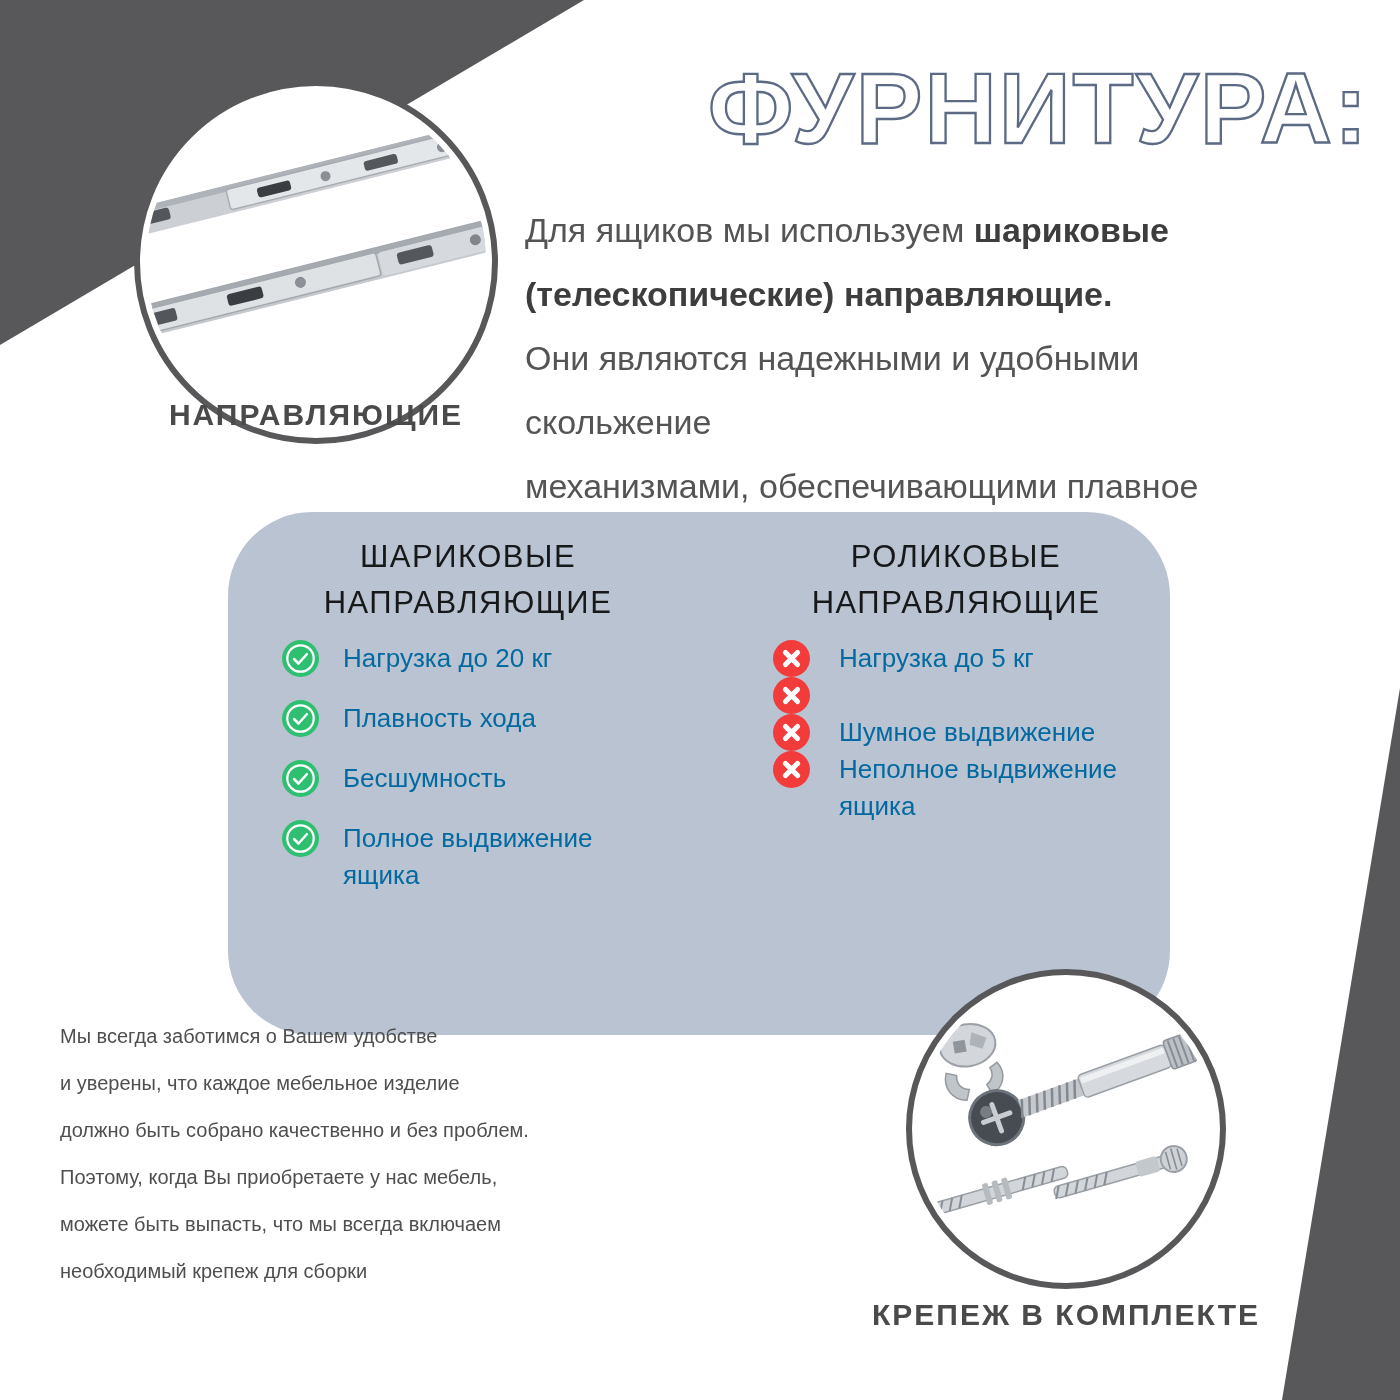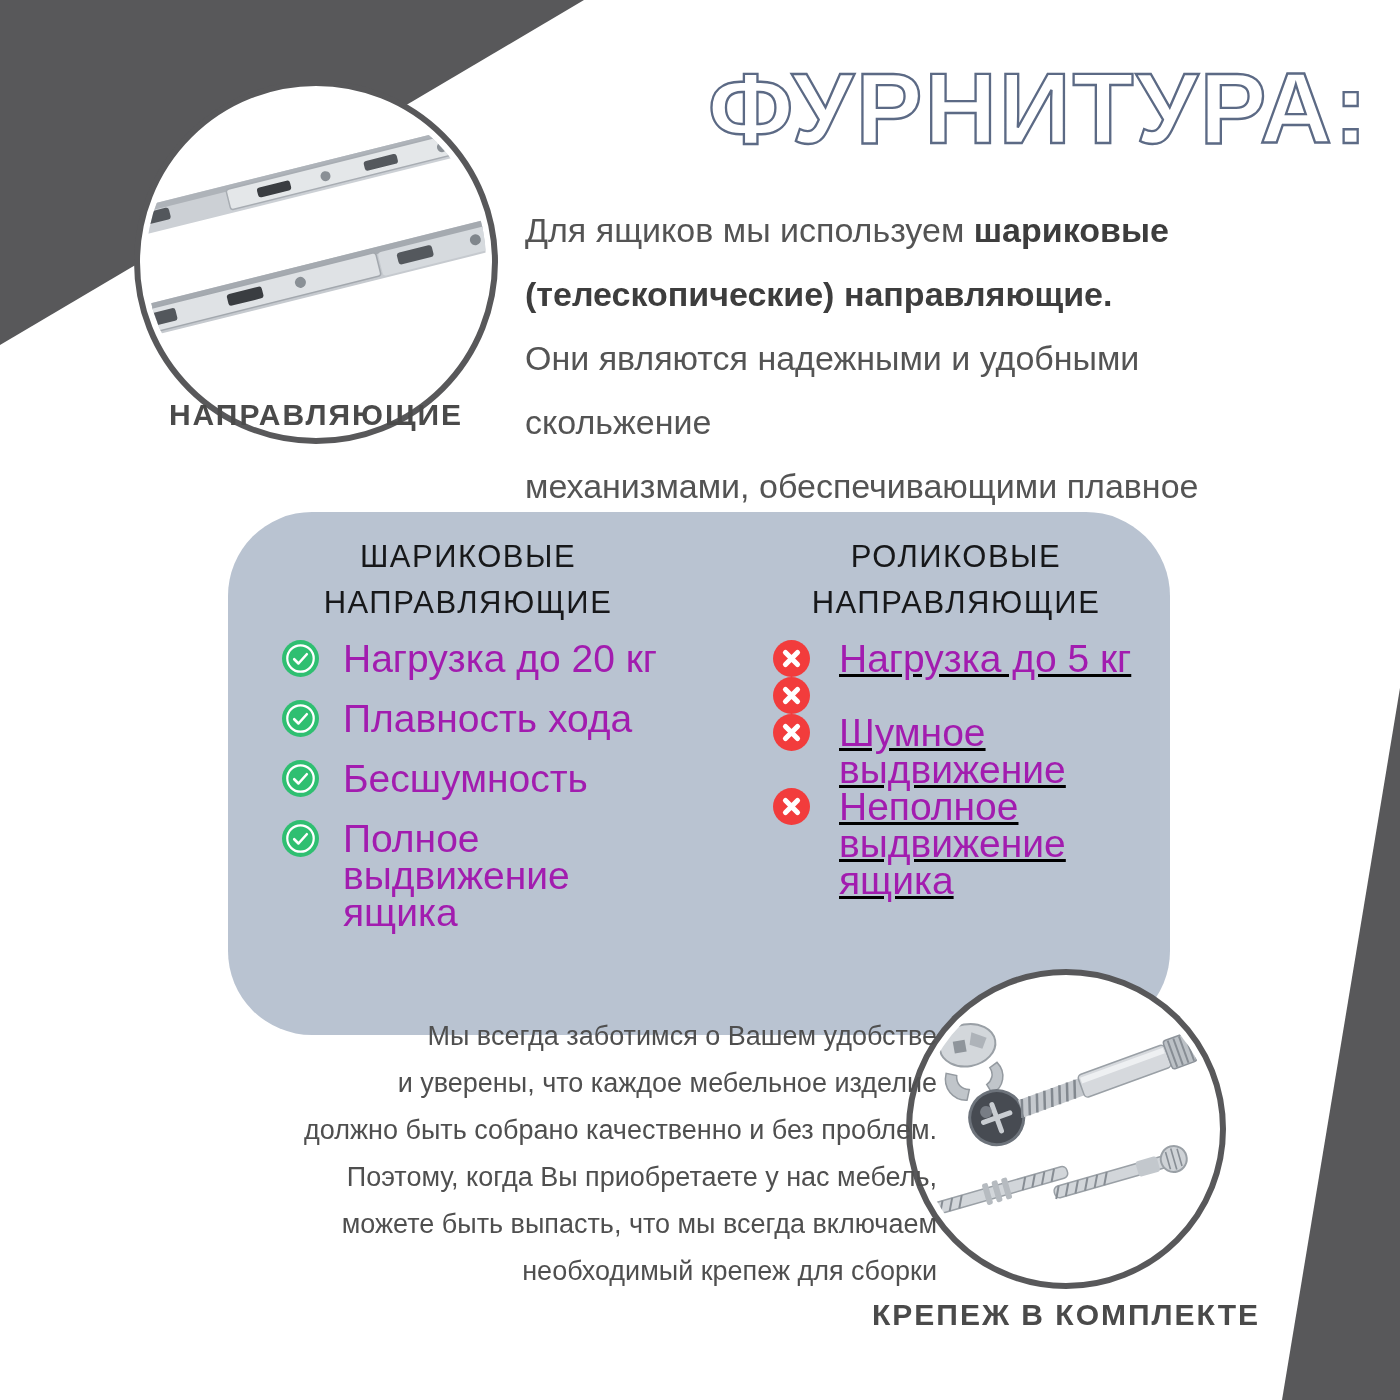--- a/index.html
+++ b/index.html
@@ -49,32 +49,32 @@
   .col-heading{
     position:absolute;z-index:3;text-align:center;color:var(--panel-text);
     font-size:31px;line-height:46px;letter-spacing:1.5px;white-space:nowrap;
   }
   #left-heading{left:268px;top:534px;width:400px;}
   #right-heading{left:756px;top:534px;width:400px;}
   .col-heading span{display:block;}
 
   .feature-col{position:absolute;z-index:3;display:flex;flex-direction:column;}
   #left-col{left:282px;top:640px;width:420px;gap:23px;}
-  #right-col{left:773px;top:640px;width:400px;text-decoration:underline;}
+  #right-col{left:773px;top:640px;width:400px;}
   .feature-row{display:flex;align-items:flex-start;}
   .feature-row .ficon{flex:0 0 37px;width:37px;height:37px;}
   .feature-row .ftext{
-    font-size:39px;line-height:37px;color:#a21caf;
+    font-size:26px;line-height:37px;color:#0369a1;
   }
   #left-col .ftext{margin-left:24px;max-width:330px;}
   #right-col .ftext{margin-left:29px;max-width:340px;}
 
   .bottom-par{
     position:absolute;left:60px;top:1013px;width:877px;z-index:3;
-    text-align:right;font-size:27px;line-height:47px;color:#4f4f4f;
+    text-align:left;font-size:20px;line-height:47px;color:#4f4f4f;
   }
   .bottom-par span{display:block;}
 </style>
 </head>
 <body>
 
 <svg class="bg-svg" viewBox="0 0 1400 1400" aria-hidden="true">
   <polygon points="0,0 584,0 0,345" fill="#58585a"></polygon>
   <polygon points="1400,688 1400,1400 1282,1400" fill="#58585a"></polygon>
 </svg>

